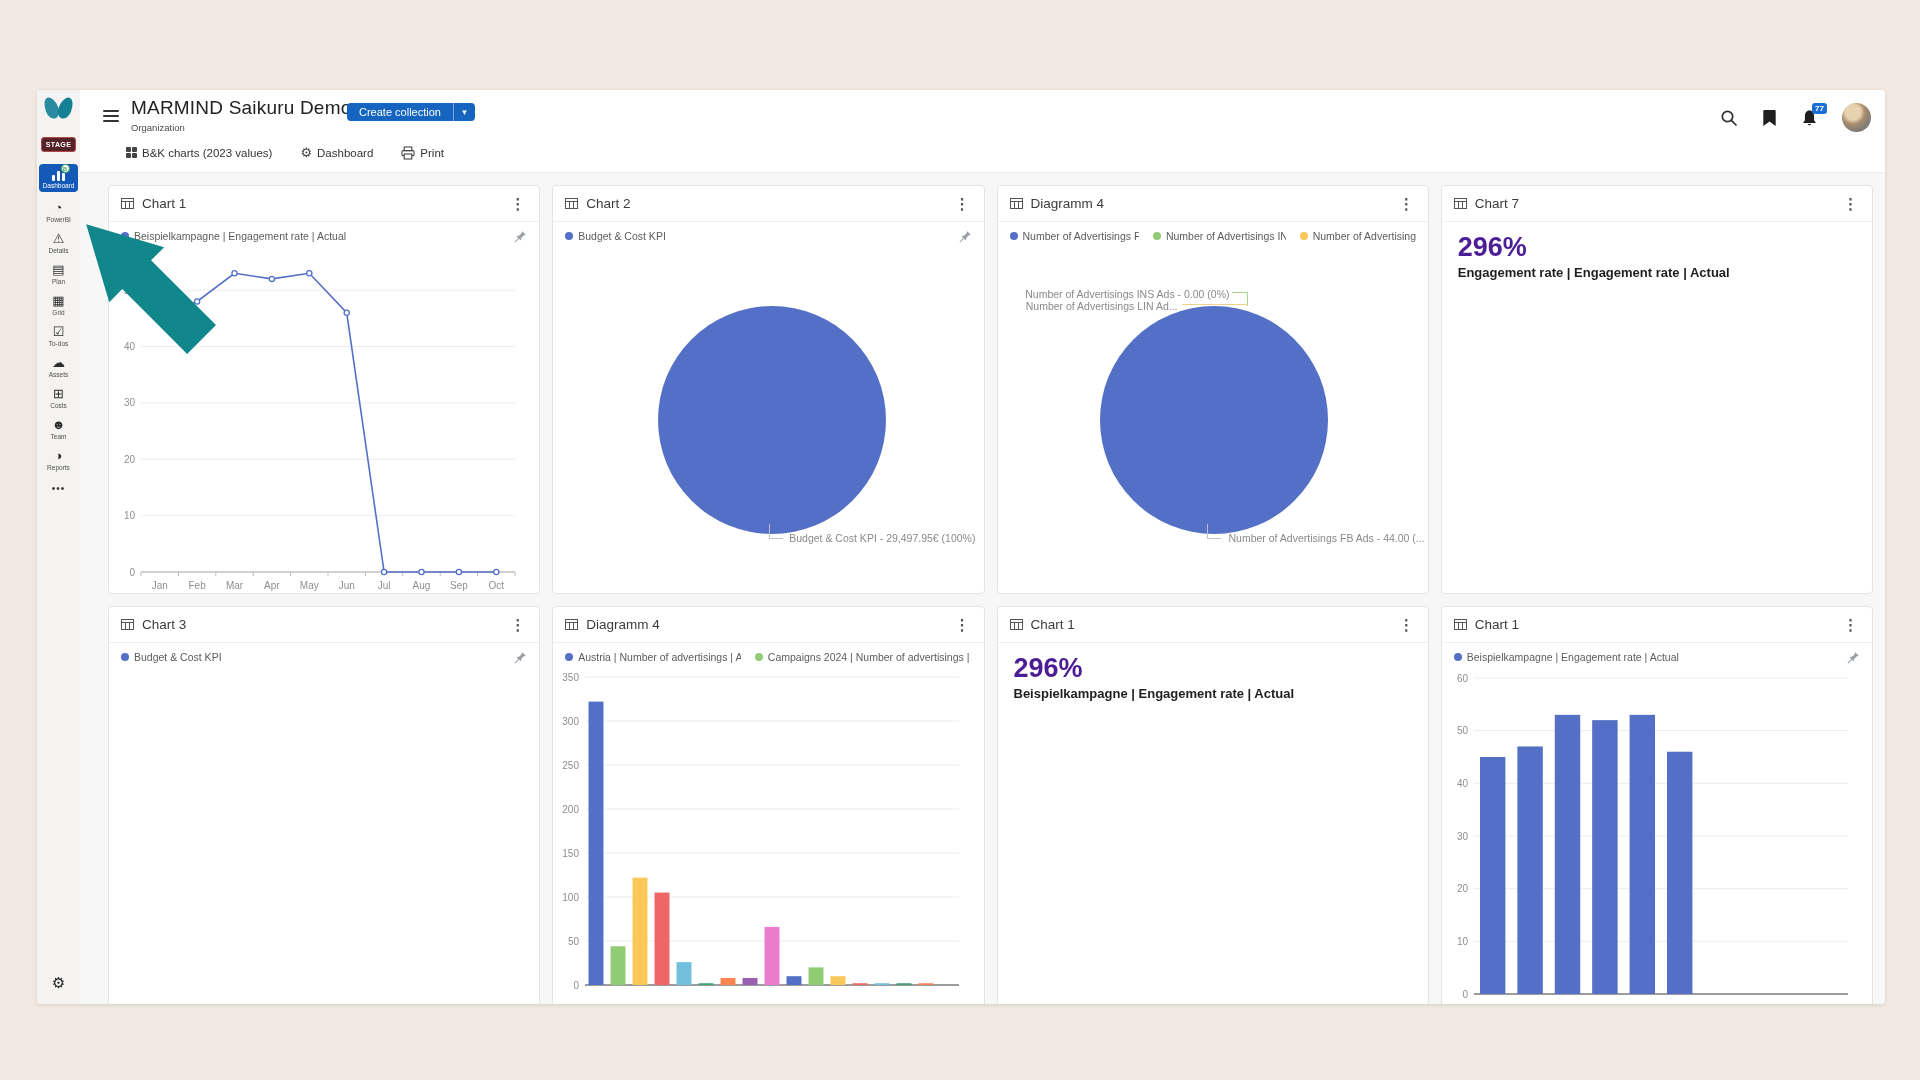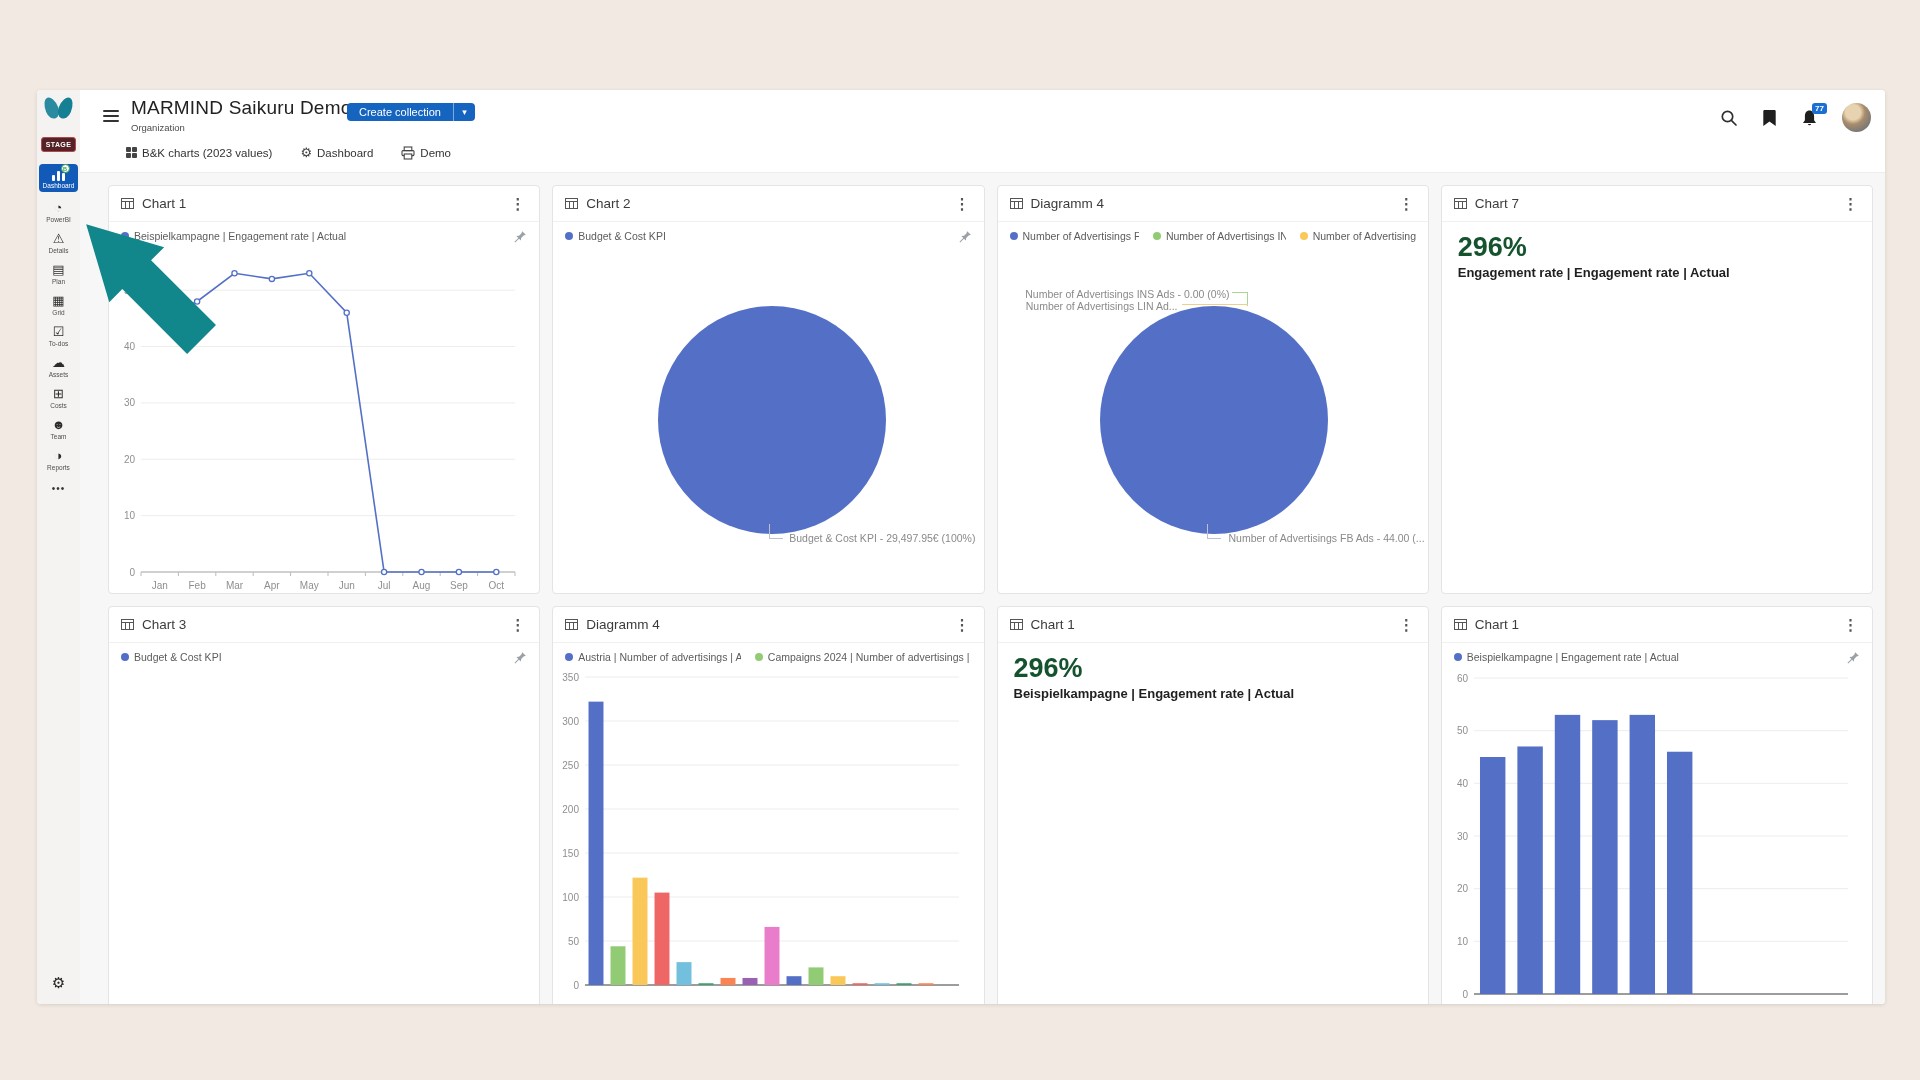--- a/index.html
+++ b/index.html
@@ -67,21 +67,21 @@
   .legend-item { display:flex; align-items:center; gap:5px; font-size:10.5px; color:#5c5c5c; white-space:nowrap; overflow:hidden; }
   .legend-dot { width:8px; height:8px; border-radius:50%; flex-shrink:0; }
   .pin { position:absolute; right:12px; top:8px; }
   .chart-region { position:relative; flex:1; }
   .chart-region svg { position:absolute; left:2px; top:0; }
   .callout { position:absolute; font-size:10.5px; color:#8a8a8a; white-space:nowrap; }
   .elbow { position:absolute; width:14px; height:15px; border-left:1px solid #bcc1cb; border-bottom:1px solid #bcc1cb; }
   .co-right { text-align:right; }
   .conn-green { position:absolute; left:234px; top:46px; width:16px; height:14px; border-top:1px solid #a7d693; border-right:1px solid #a7d693; }
   .conn-yellow { position:absolute; left:184px; top:58px; width:66px; border-top:1px solid #eed08a; }
-  .bignum { margin:10px 0 2px 16px; font-size:27px; font-weight:bold; color:#14532d; }
+  .bignum { margin:10px 0 2px 16px; font-size:27px; font-weight:bold; color:#4c1d95; }
   .bigcaption { margin-left:16px; font-size:13px; font-weight:bold; color:#1f1f1f; }
 
   .table-ico { flex-shrink:0; }
   .arrow-overlay { position:absolute; left:78px; top:214px; z-index:60; pointer-events:none; }
 </style>
 </head>
 <body>
 
 <div class="app-window">
 
@@ -191,21 +191,21 @@
         <span class="tool-item">
           <span class="gear-glyph">⚙</span>
           <span>Dashboard</span>
         </span>
         <span class="tool-item">
           <svg width="14" height="14" viewBox="0 0 14 14">
               <rect x="3.2" y="1" width="7.6" height="3.6" fill="none" stroke="#444" stroke-width="1.1"></rect>
               <rect x="1" y="4.6" width="12" height="5" rx="1" fill="none" stroke="#444" stroke-width="1.1"></rect>
               <rect x="3.2" y="8" width="7.6" height="5" fill="#fff" stroke="#444" stroke-width="1.1"></rect>
             </svg>
-          <span>Demo</span>
+          <span>Print</span>
         </span>
       </div>
     </div>
 
     <div class="content">
 
       <div class="card">
         <div class="card-header">
           <svg class="table-ico" width="13" height="11" viewBox="0 0 13 11">
               <rect x="0.5" y="0.5" width="12" height="10" fill="none" stroke="#555"></rect>

